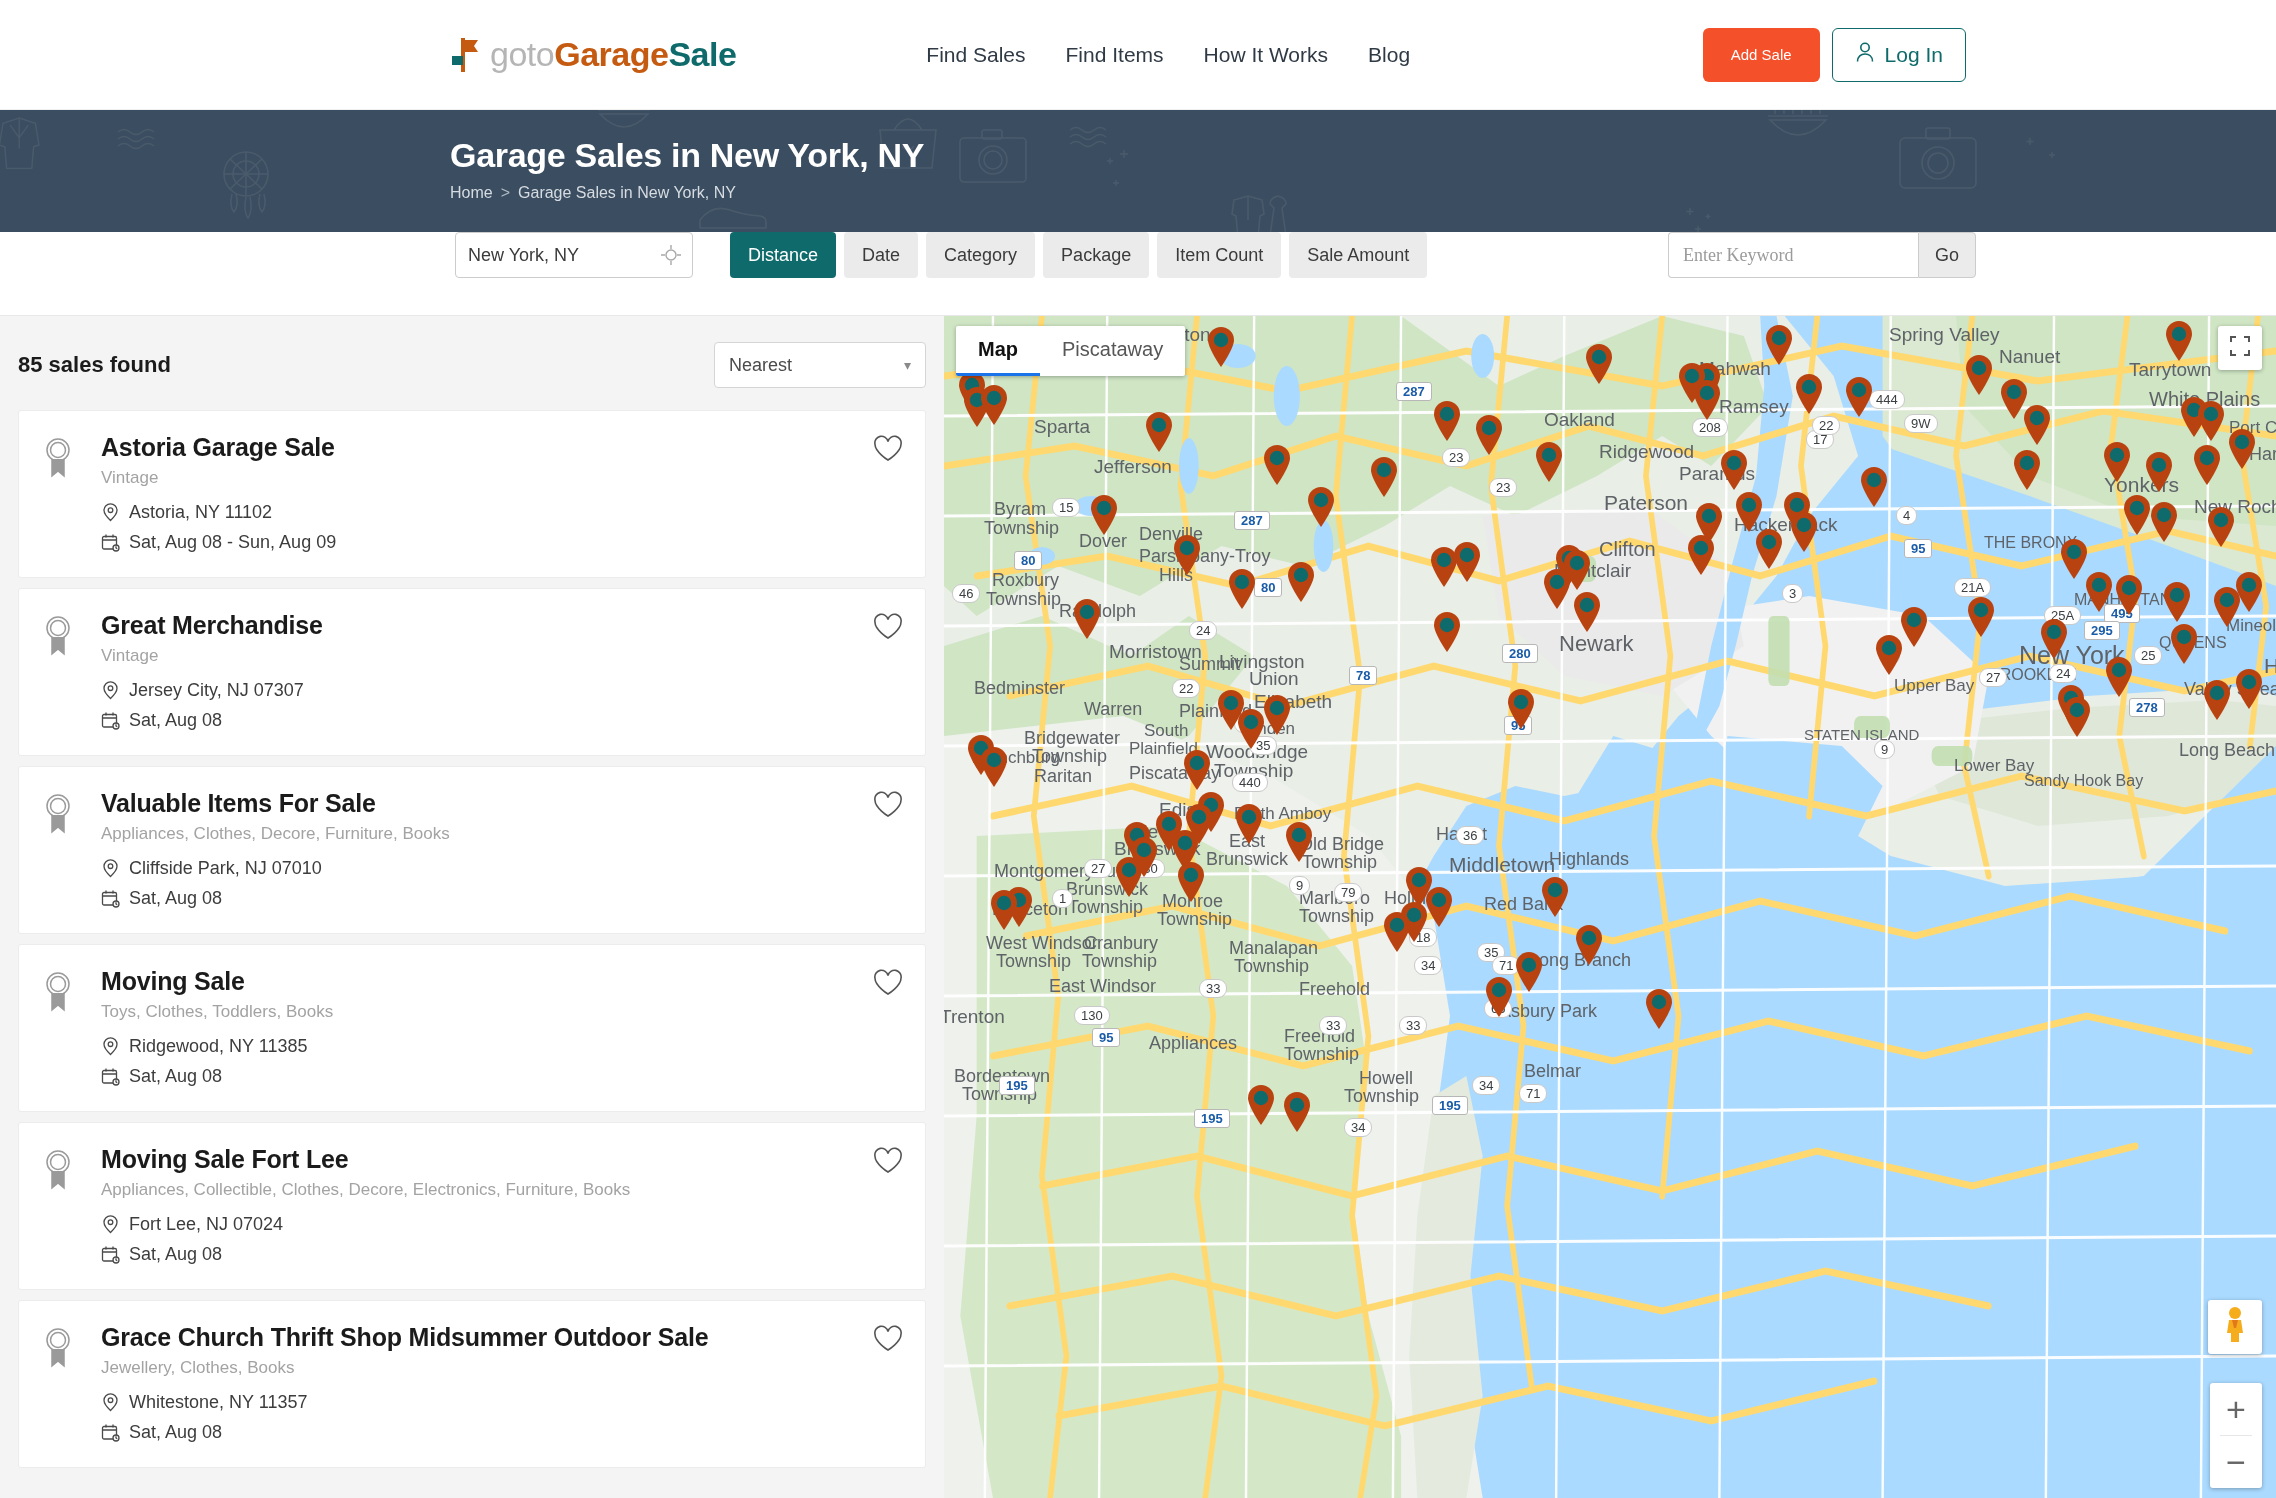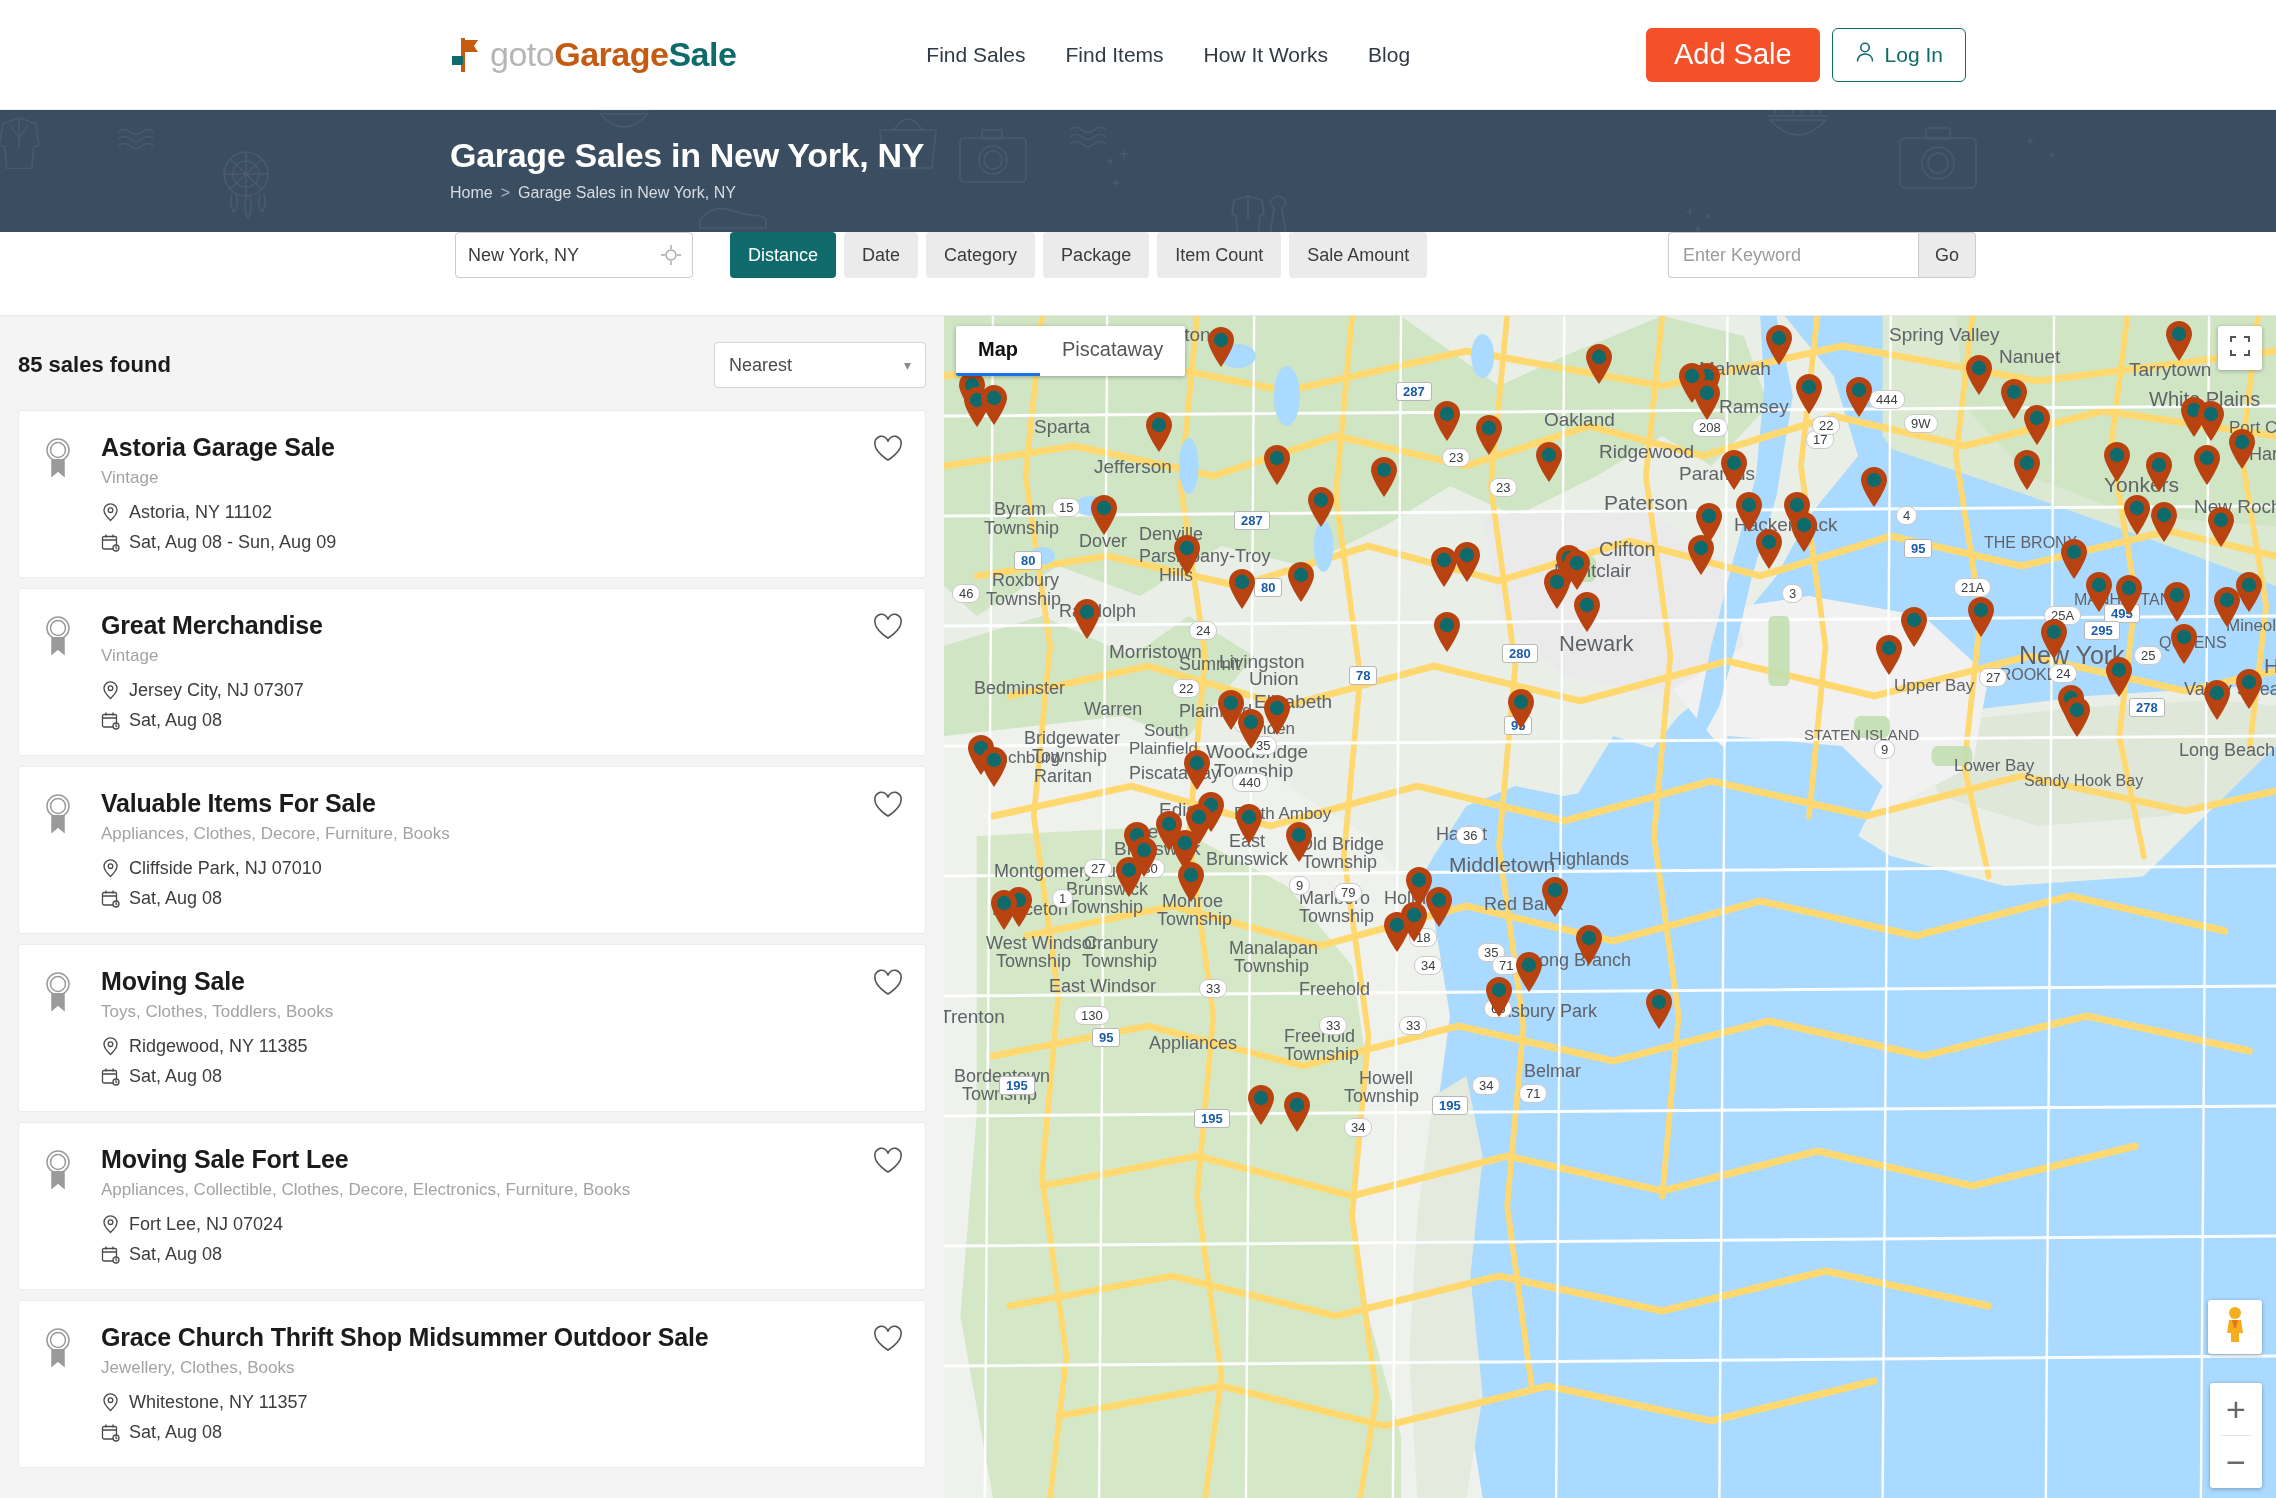--- a/index.html
+++ b/index.html
@@ -36,21 +36,21 @@
   .mainmenu a {
     font-size: 21px; color: #2f3a45; text-decoration: none; white-space: nowrap;
   }
 
   .nav-actions {
     position: absolute; right: 310px; top: 50%; transform: translateY(-50%);
     display: flex; align-items: center; gap: 12px;
   }
   .btn-add-sale {
     background: #f4502a; color: #fff; border: none;
-    font-size: 29px; padding: 9px 28px; height: 54px;
+    font-size: 15px; padding: 9px 28px; height: 54px;
     border-radius: 6px; cursor: pointer; font-family: inherit;
     display:flex; align-items:center;margin-left:30px;
   }
   .btn-login {
     background: #fff; color: #0f6b6b; border: 1.5px solid #0f6b6b;
     font-size: 21px; padding: 0 22px; height: 54px; border-radius: 6px;
     cursor: pointer; display: flex; align-items: center; gap: 10px;
     font-family: inherit;
   }
 
@@ -91,21 +91,21 @@
     background: #ebebeb; color: #3b3b3b; border: none;
     font-size: 18px; cursor: pointer; font-family: inherit;
     display: flex; align-items: center; white-space: nowrap;
   }
   .chip.active { background: #0f6b6b; color: #fff; }
 
   .kw-wrap { position: absolute; right: 300px; display: flex; }
   .kw-input {
     width: 250px; height: 46px; border: 1px solid #ccc; border-right: none;
     border-radius: 4px 0 0 4px; padding: 0 14px; font-size: 18px;
-    font-family: Liberation Sans, sans-serif; outline: none; color: #3b3b3b;
+    font-family: Liberation Serif, serif; outline: none; color: #3b3b3b;
   }
   .kw-input::placeholder { color: #9b9b9b; }
   .kw-go {
     height: 46px; padding: 0 16px; background: #ebebeb; color: #3b3b3b;
     border: 1px solid #ccc; border-radius: 0 4px 4px 0; font-size: 18px;
     cursor: pointer; font-family: inherit;
   }
 
   
   .content { display: flex; height: calc(1498px - 110px - 122px - 84px); }

